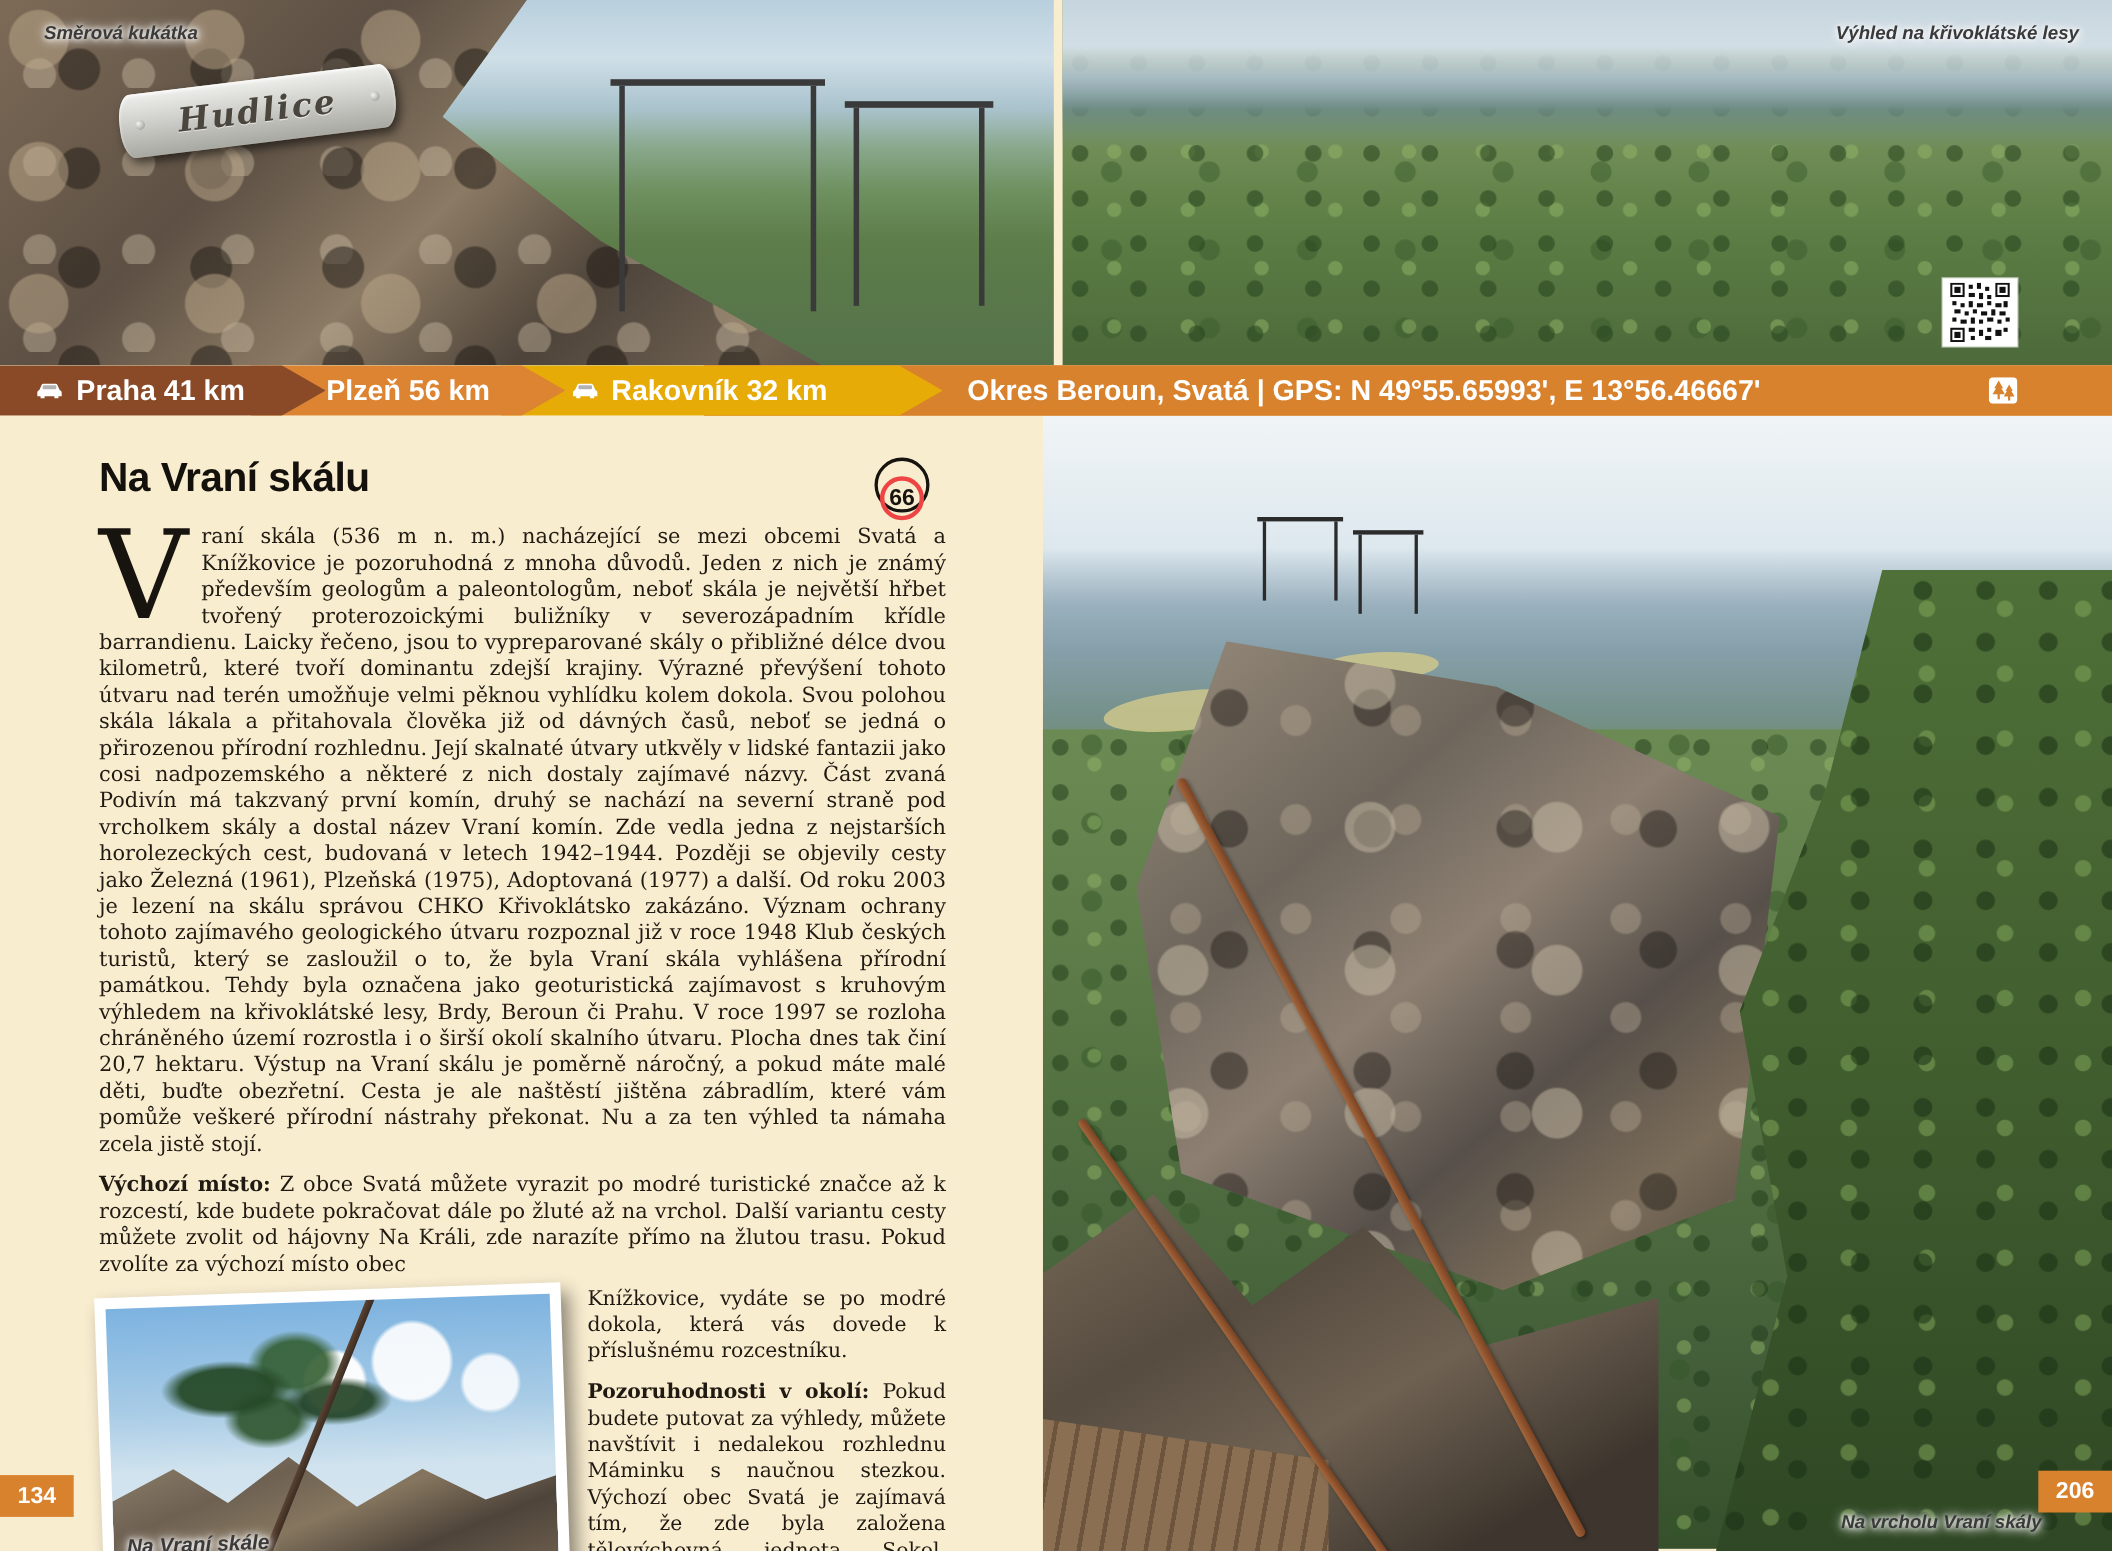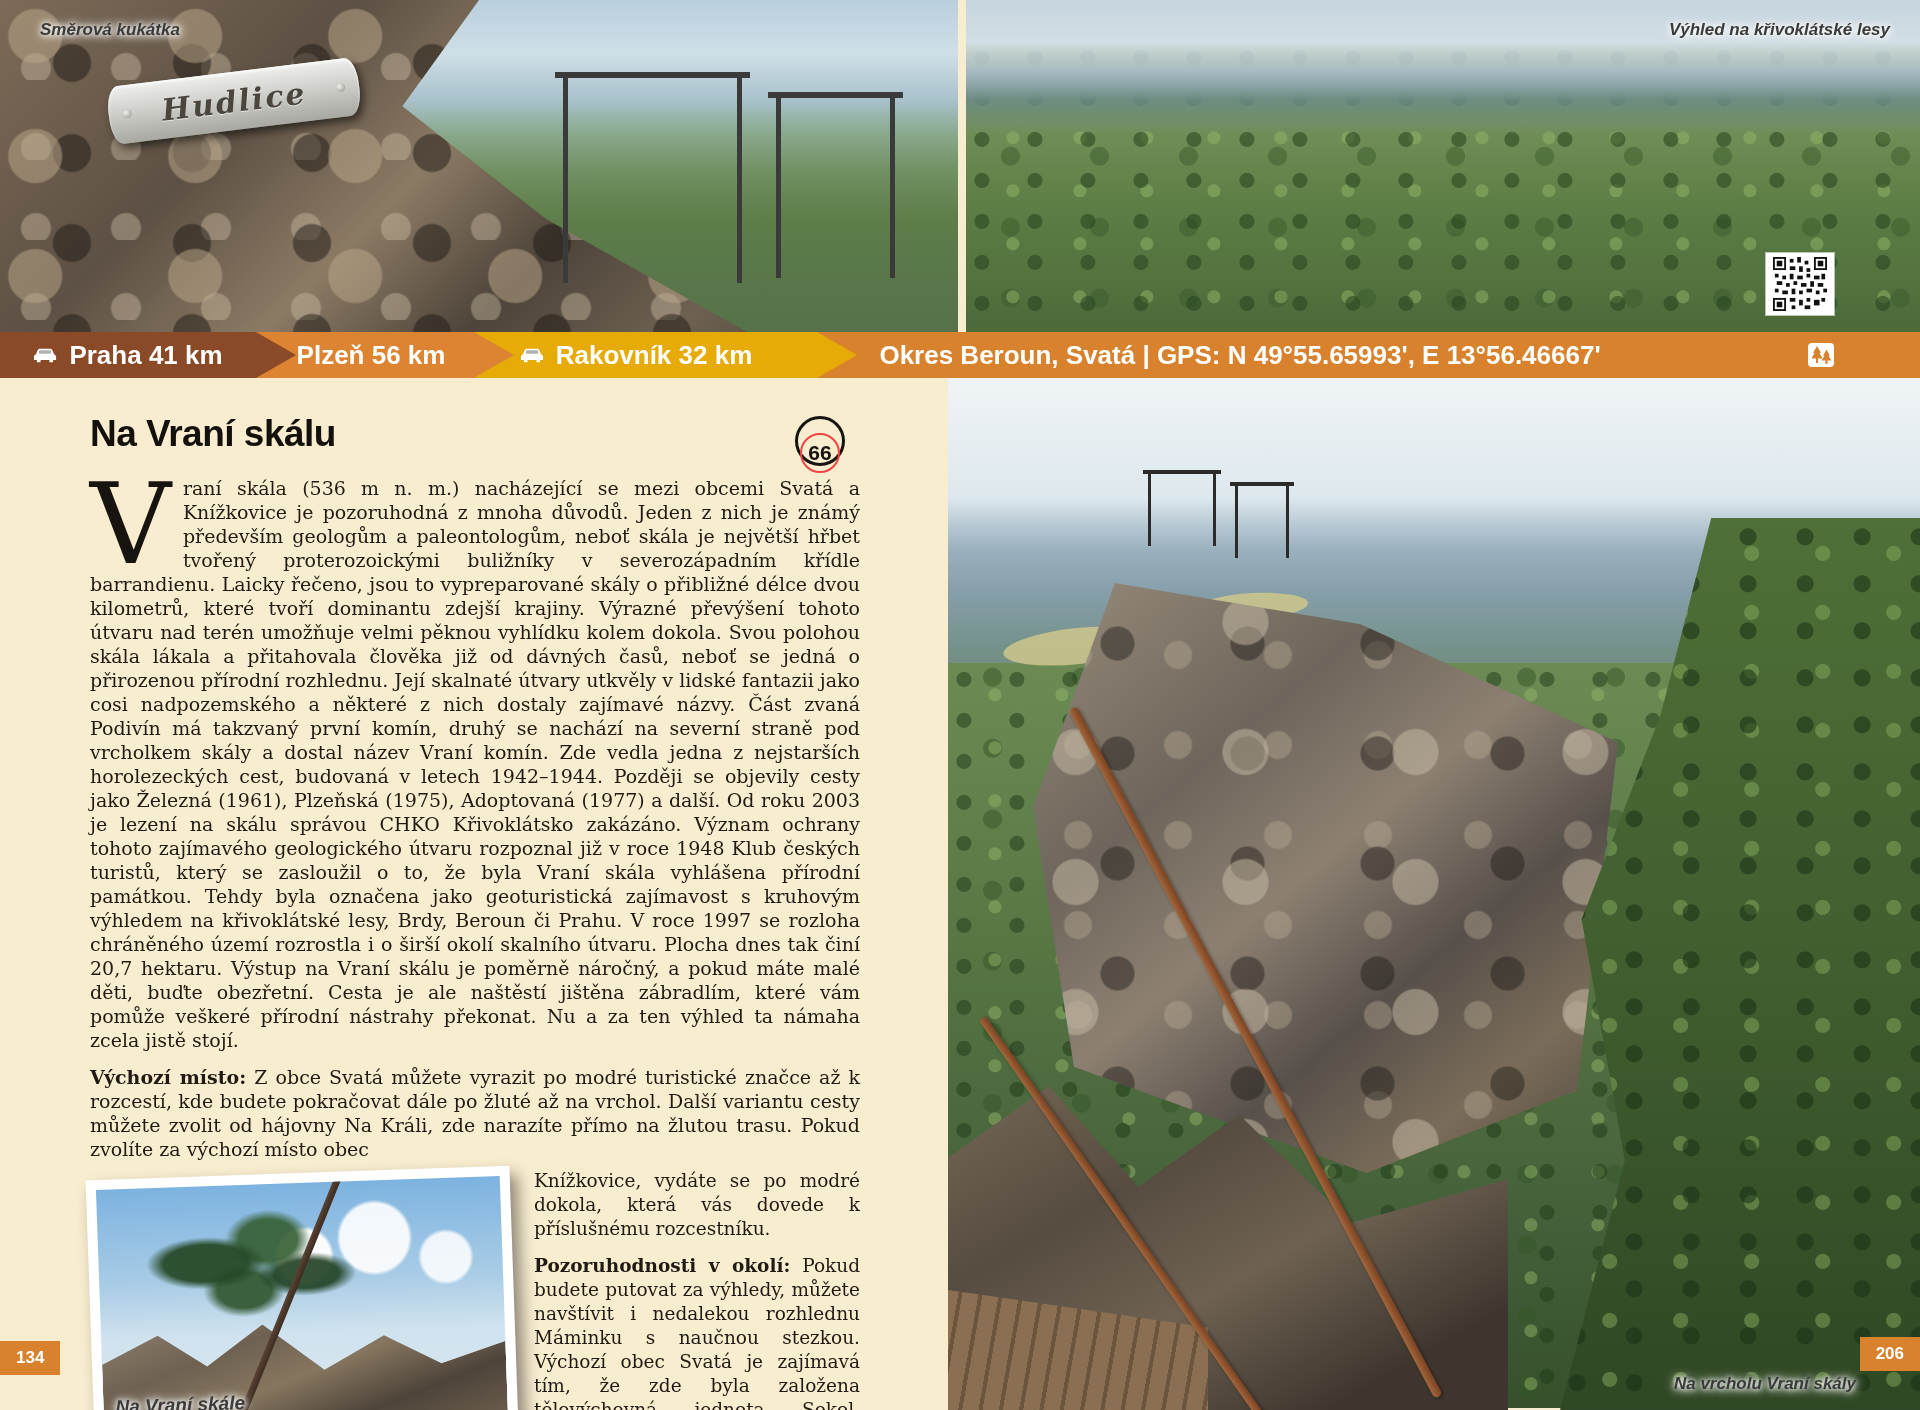--- a/index.html
+++ b/index.html
@@ -99,21 +99,21 @@
   #article h1 {
     font-family:"Liberation Sans", sans-serif; font-weight:bold;
     font-size:37px; line-height:44px; color:#14110d; letter-spacing:-.5px;
   }
   .badge {
     position:absolute; left:705px; top:4px; width:50px; height:50px;
     border:3px solid #17130f; border-radius:50%;
     display:flex; align-items:center; justify-content:center;
   }
   .badge-inner {
-    width:40px; height:40px; border:2px solid #ef4444; border-radius:50%;
+    width:40px; height:40px; border:4px solid #ef4444; border-radius:50%;
     display:flex; align-items:center; justify-content:center;
     font-family:"Liberation Sans", sans-serif; font-weight:bold; font-size:21px; color:#17130f;margin-top:24px;
   }
   .bodytext { margin-top:20px; font-size:19px; line-height:24px; text-align:justify; }
   .bodytext p { text-align:justify; }
   .dropcap {
     float:left; font-size:112px; line-height:92px; padding-right:12px; padding-top:2px;
     font-family:"DejaVu Serif", serif; color:#17130f;
   }
   .para-lead { margin-top:13px; }
@@ -206,21 +206,21 @@
   .stand { position:absolute; border-top:4px solid #2b2b2b; }
   .stand::before, .stand::after { content:""; position:absolute; top:0; width:3px; height:72px; background:#2b2b2b; }
   .stand::before { left:5px; } .stand::after { right:5px; }
   #stand-1 { left:195px; top:92px; width:78px; }
   #stand-2 { left:282px; top:104px; width:64px; }
   #caption-main { right:64px; bottom:16px; }
 
   
   .pagenum {
     position:absolute; background:#d8822d; color:#fff;
-    font-family:"Liberation Sans", sans-serif; font-weight:bold; font-size:17px;
+    font-family:"Liberation Sans", sans-serif; font-weight:bold; font-size:21px;
     padding:7px 16px; z-index:5;
   }
   #pagenum-left { left:0; top:1341px; }
   #pagenum-right { right:0; top:1337px; }
 </style>
 </head>
 <body>
 
 <div class="photo" id="photo-tl">
   <div class="rock-mass"></div>

